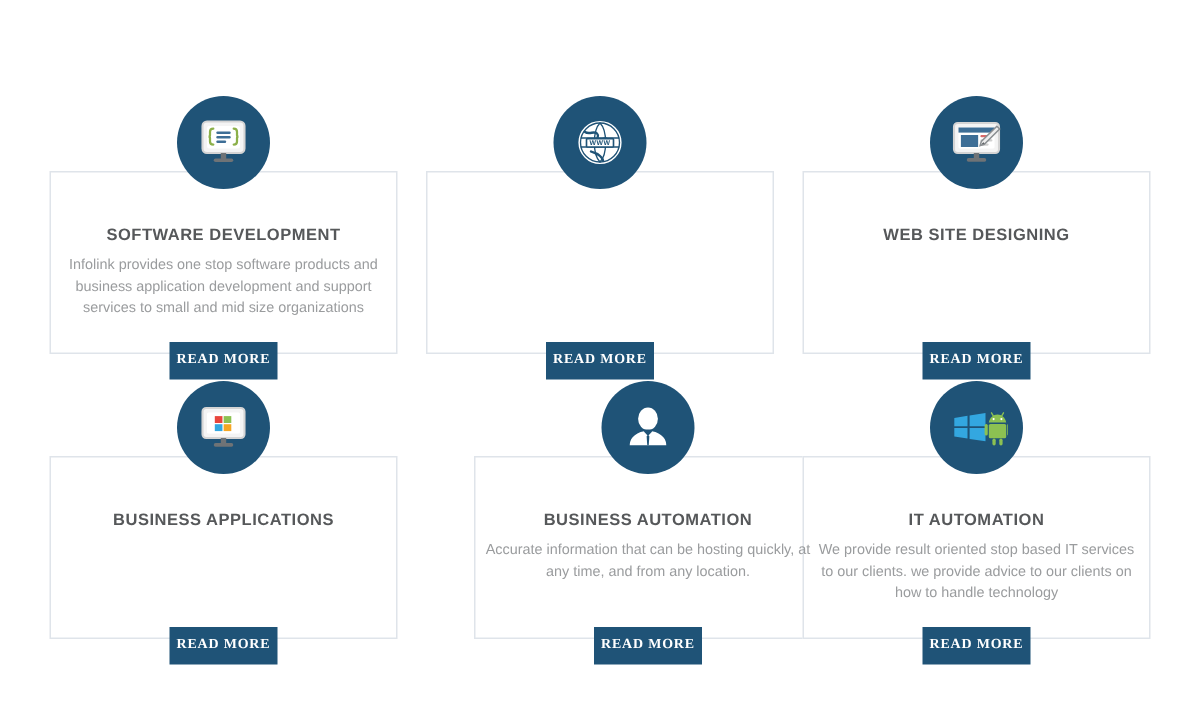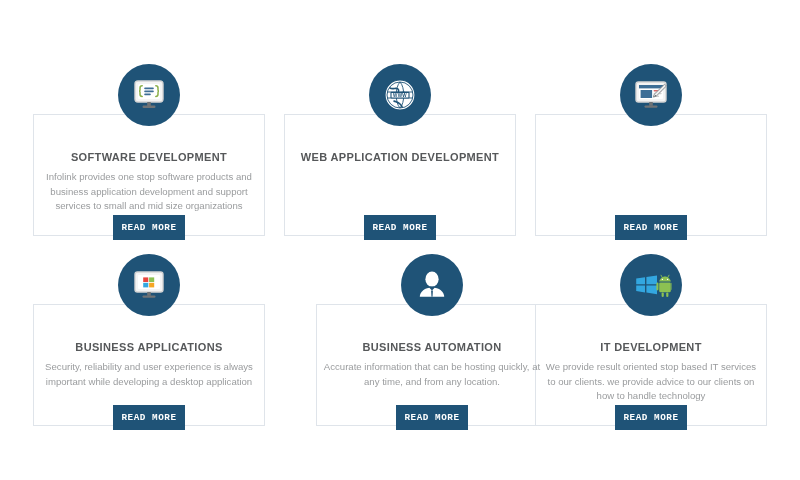--- a/index.html
+++ b/index.html
@@ -78,34 +78,34 @@
     font-size: 9.6px;
     line-height: 14.5px;
     color: #9a9c9e;
     z-index: 2;
   }
 
   .read-more {
     position: absolute;
     left: 50%;
     transform: translateX(-50%);
-    top: 151px;
+    top: 164px;
     padding: 0;
     width: 72px;
     height: 25px;
     line-height: 21px;
     text-align: center;
     background: #1f5377;
     color: #ffffff;
     font-size: 9.3px;
     font-weight: bold;
     letter-spacing: 0.55px;
     border: none;
     cursor: pointer;
-    font-family: Liberation Mono, monospace;
+    font-family: Liberation Serif, serif;
     z-index: 4;
   }
 </style>
 </head>
 <body>
 
 <div id="services-grid">
 
   <div class="service-card" style="left:33px; top:64px; width:232px; height:175px;">
     <div class="card-box"></div>
@@ -139,21 +139,20 @@
         <circle cx="20" cy="20" r="13" fill="none" stroke="#1f5377" stroke-width="0.9"></circle>
         <path d="M20 7 C15 12 15 28 20 33 C25 28 25 12 20 7 Z" fill="none" stroke="#1f5377" stroke-width="0.9"></path>
         <path d="M7.2 17 H32.8 M7.2 23 H32.8" stroke="#1f5377" stroke-width="0.9"></path>
         <path d="M10 13 c3 2 6 -1 8 1 c2 2 -1 3 1 4 c2 1 4 -2 6 0" fill="none" stroke="#1f5377" stroke-width="1.6" stroke-linecap="round"></path>
         <path d="M14 26 c2 1 4 1 6 3 c1 1 2 2 2 3" fill="none" stroke="#1f5377" stroke-width="1.6" stroke-linecap="round"></path>
         <rect x="11" y="17.4" width="18" height="5.6" rx="0.6" fill="#ffffff" stroke="#1f5377" stroke-width="1.1"></rect>
         <text x="20" y="21.7" text-anchor="middle" font-family="Liberation Sans, sans-serif" font-size="4.6" font-weight="bold" fill="#1f5377" letter-spacing="0.3">WWW</text>
       </svg>
     </div>
 
-    <div class="card-title">WEB APPLICATION DEVELOPMENT</div>
     <button class="read-more">READ MORE</button>
   </div>
 
   <div class="service-card" style="left:535px; top:64px; width:232px; height:175px;">
     <div class="card-box"></div>
 
     <div class="icon-circle">
       <svg width="40" height="40" viewBox="0 0 40 40" aria-hidden="true">
         <rect x="5" y="7" width="30" height="20" rx="2.5" fill="#f4f4f4" stroke="#d4d4d4" stroke-width="1.4"></rect>
         <rect x="8" y="10" width="24" height="14" rx="1" fill="#ffffff"></rect>
@@ -162,41 +161,41 @@
         <rect x="22.6" y="15" width="8" height="1.5" rx="0.7" fill="#d96a6a"></rect>
         <rect x="22.6" y="17.8" width="8" height="1.5" rx="0.7" fill="#d0d0d0"></rect>
         <rect x="22.6" y="20.6" width="5.5" height="1.5" rx="0.7" fill="#d0d0d0"></rect>
         <path d="M33.6 9.2 L35.4 11 L25.2 21.2 L22.4 22.1 L23.2 19.3 Z" fill="#eeeeee" stroke="#8b8f92" stroke-width="1"></path>
         <path d="M24.6 19.9 L25.4 20.7 L23.2 21.4 Z" fill="#4b4f52"></path>
         <rect x="18.2" y="27" width="3.6" height="3.8" fill="#6f7376"></rect>
         <rect x="13.5" y="30.4" width="13" height="2.4" rx="1.2" fill="#6f7376"></rect>
       </svg>
     </div>
 
+    <div class="card-title">WEB SITE DESIGNING</div>
     <button class="read-more">READ MORE</button>
   </div>
 
   <div class="service-card" style="left:33px; top:254px; width:232px; height:175px;">
     <div class="card-box"></div>
 
     <div class="icon-circle">
       <svg width="40" height="40" viewBox="0 0 40 40" aria-hidden="true">
         <rect x="6" y="7" width="28" height="20" rx="2.5" fill="#f4f4f4" stroke="#d4d4d4" stroke-width="1.4"></rect>
         <rect x="9" y="10" width="22" height="14" rx="1" fill="#ffffff"></rect>
         <rect x="14.2" y="12.4" width="5.1" height="4.6" fill="#e8453c"></rect>
         <rect x="20.1" y="12.4" width="5.1" height="4.6" fill="#8cc152"></rect>
         <rect x="14.2" y="17.8" width="5.1" height="4.6" fill="#33a7e0"></rect>
         <rect x="20.1" y="17.8" width="5.1" height="4.6" fill="#f5a623"></rect>
         <rect x="18.2" y="27" width="3.6" height="3.8" fill="#6f7376"></rect>
         <rect x="13.5" y="30.4" width="13" height="2.4" rx="1.2" fill="#6f7376"></rect>
       </svg>
     </div>
 
     <div class="card-title">BUSINESS APPLICATIONS</div>
-    <div class="card-desc">Security, reliability and user experience is always important while developing a desktop application</div>
     <button class="read-more">READ MORE</button>
   </div>
 
   <div class="service-card" style="left:284px; top:254px; width:232px; height:175px;margin-left:32px;">
     <div class="card-box"></div>
 
     <div class="icon-circle">
       <svg width="40" height="40" viewBox="0 0 40 40" aria-hidden="true">
         <ellipse cx="20" cy="14.2" rx="6.6" ry="7.6" fill="#ffffff"></ellipse>
         <path d="M20 22.4 c-7.2 0 -12.2 4.2 -12.2 9.4 h24.4 c0 -5.2 -5 -9.4 -12.2 -9.4 Z" fill="#ffffff"></path>
@@ -229,18 +228,18 @@
           <path d="M39.0 10.2 L37.8 12.3" stroke="#8cc152" stroke-width="0.9" stroke-linecap="round"></path>
           <rect x="29.2" y="17.6" width="11.6" height="9.6" rx="1.1"></rect>
           <rect x="26.4" y="17.6" width="2.1" height="7.8" rx="1.05"></rect>
           <rect x="41.5" y="17.6" width="2.1" height="7.8" rx="1.05"></rect>
           <rect x="31.6" y="27.4" width="2.2" height="4.6" rx="1.1"></rect>
           <rect x="36.2" y="27.4" width="2.2" height="4.6" rx="1.1"></rect>
         </g>
       </svg>
     </div>
 
-    <div class="card-title">IT DEVELOPMENT</div>
+    <div class="card-title">IT AUTOMATION</div>
     <div class="card-desc">We provide result oriented stop based IT services to our clients. we provide advice to our clients on how to handle technology</div>
     <button class="read-more">READ MORE</button>
   </div>
 
 </div>
 
 </body></html>

